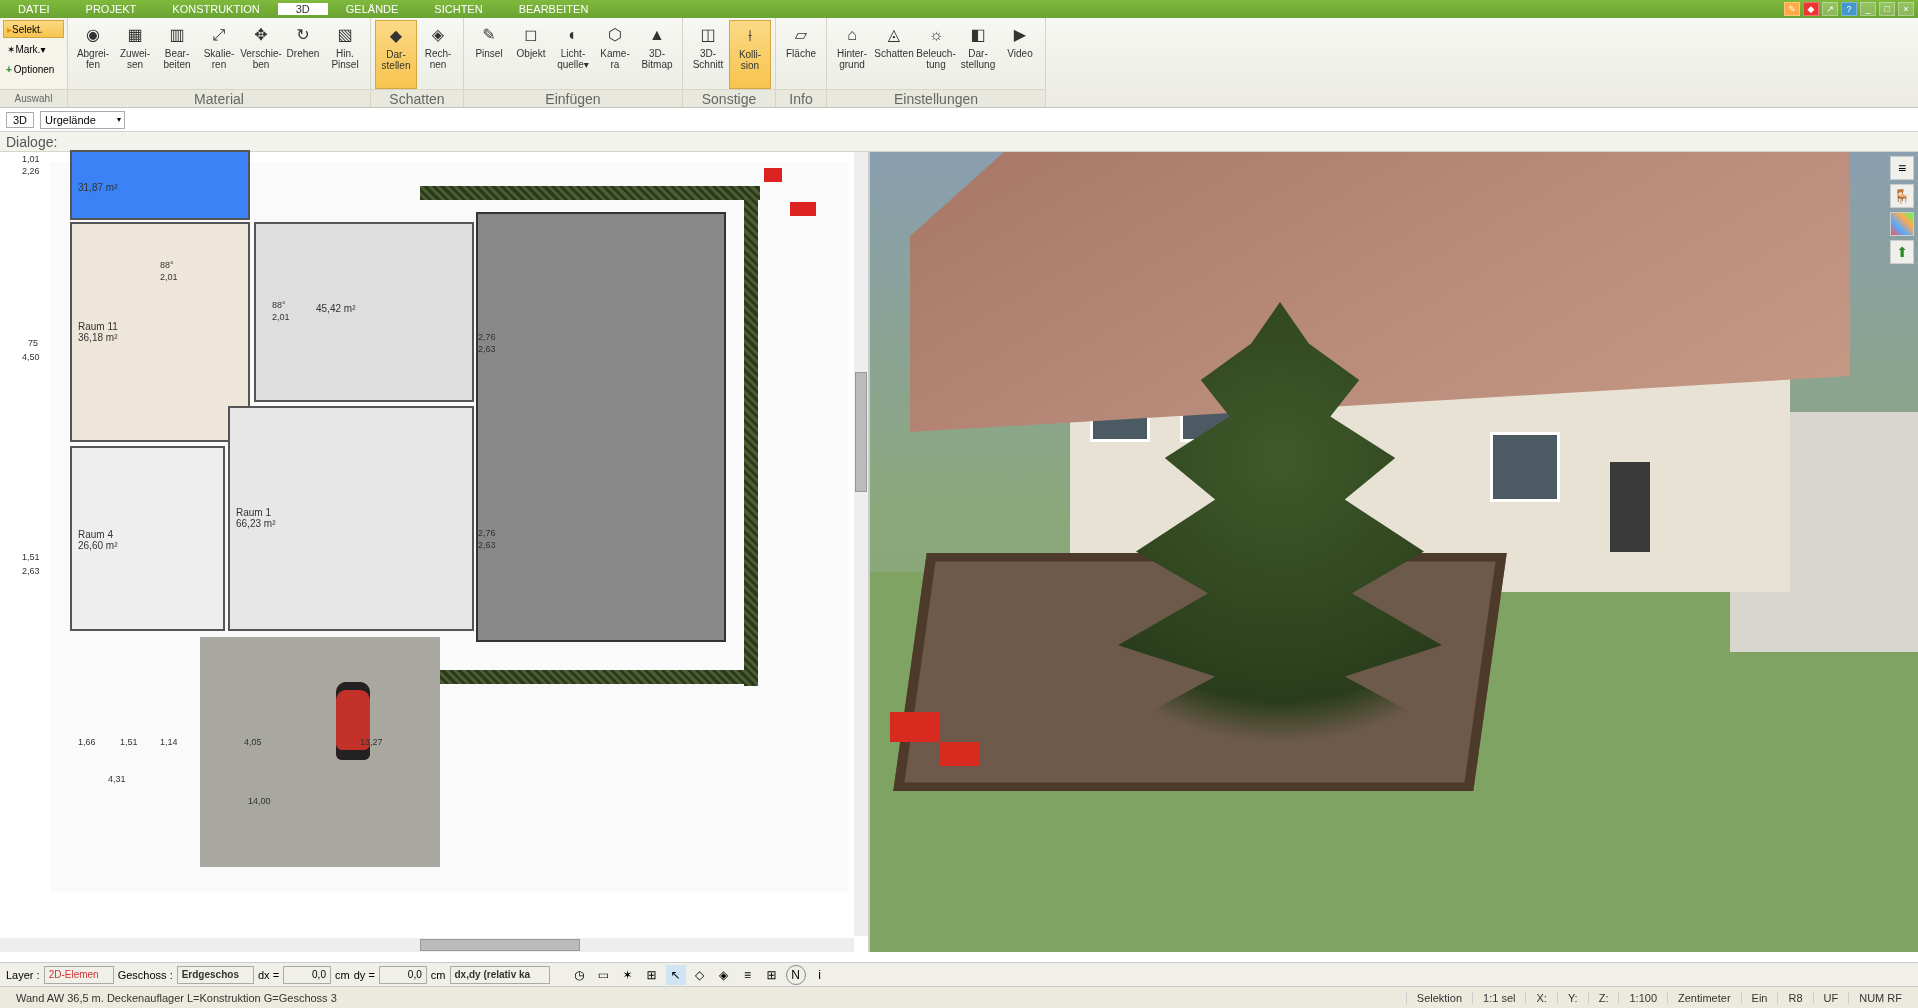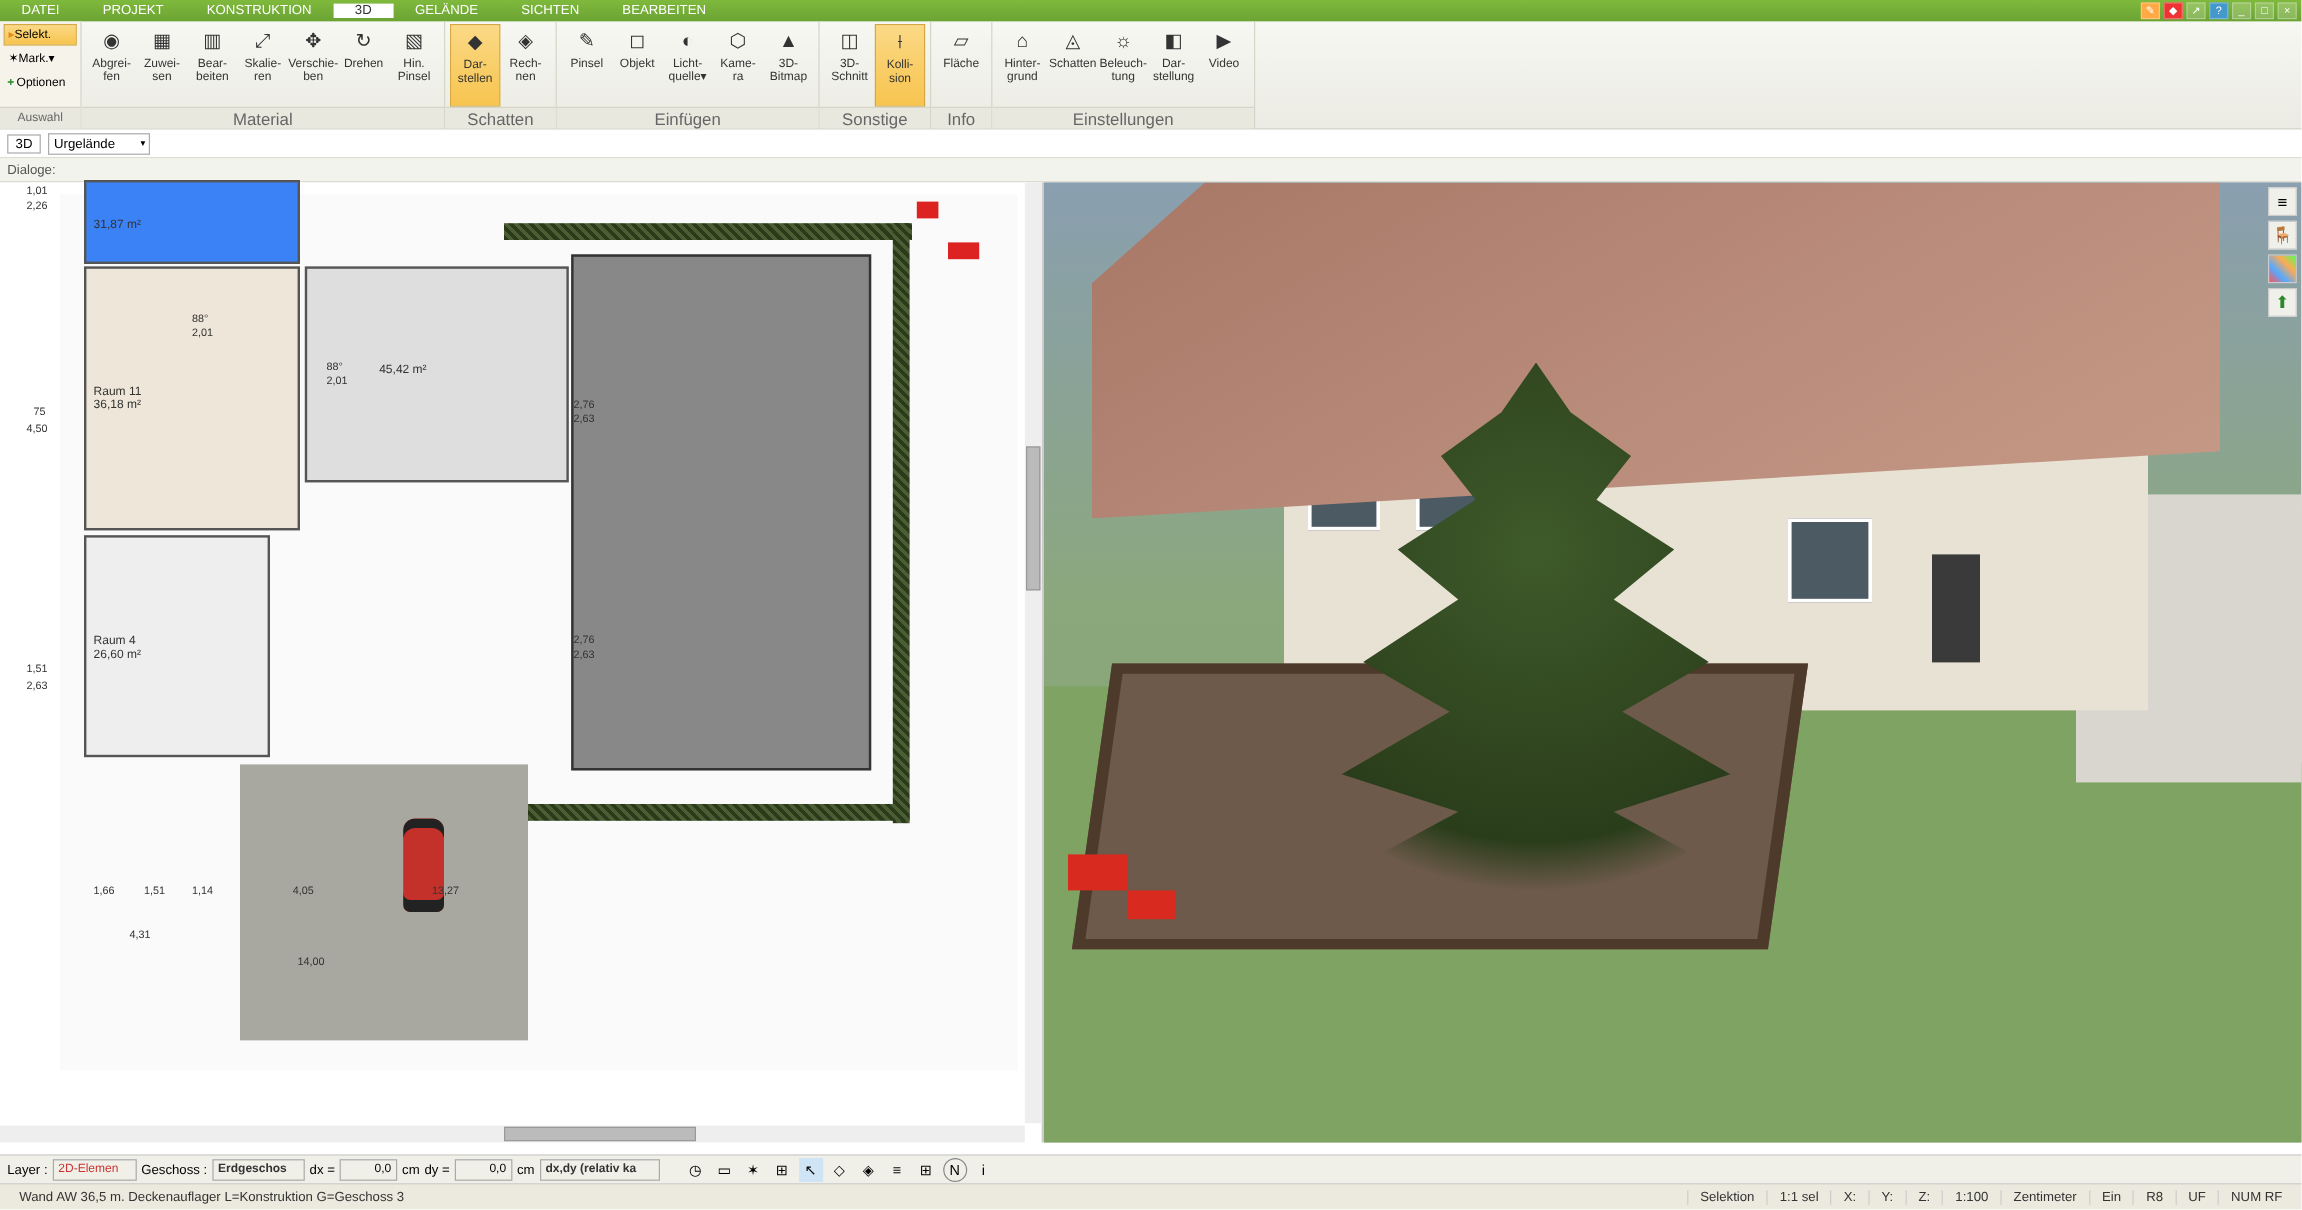--- a/index.html
+++ b/index.html
@@ -25,21 +25,21 @@
 .ribbon-group .grp-label { height: 18px; text-align: center; font-size: 14px; color: #666; background: #e8e8de; border-top: 1px solid #d5d5c8; line-height: 18px; }
 .tool-btn { width: 42px; display: flex; flex-direction: column; align-items: center; cursor: pointer; padding: 2px 0; font-size: 10px; color: #333; text-align: center; line-height: 11px; }
 .tool-btn.active { background: linear-gradient(#FBD986,#F7C44E); border: 1px solid #d4a840; }
 .tool-icon { width: 24px; height: 24px; margin-bottom: 2px; display: flex; align-items: center; justify-content: center; font-size: 16px; }
 
 
 .subbar { height: 24px; background: #fff; border-bottom: 1px solid #d5d5c8; display: flex; align-items: center; padding: 0 6px; font-size: 11px; }
 .subbar .dd { height: 18px; border: 1px solid #aaa; padding: 0 14px 0 4px; margin-left: 6px; font-size: 11px; display:inline-flex; align-items:center; position:relative; min-width:85px;}
 .subbar .dd::after{content:"▾"; position:absolute; right:3px; font-size:8px;}
 
-.dialoge-bar { height: 20px; background: #f3f3ed; border-bottom: 1px solid #d5d5c8; padding: 6px 6px; font-size: 11px; display: flex; align-items: center; color: #555; }
+.dialoge-bar { height: 20px; background: #f3f3ed; border-bottom: 1px solid #d5d5c8; padding: 6px 6px; font-size: 14px; display: flex; align-items: center; color: #555; }
 
 
 .workspace { position: absolute; top: 152px; left: 0; right: 0; height: 800px; display: flex; }
 .view2d { width: 870px; position: relative; background: #fff; border-right: 2px solid #ccc; }
 .view3d { flex: 1; position: relative; background: linear-gradient(#8a9fb0 0%, #8BA87C 45%, #7BA068 100%); }
 
 
 .plan-bg { position: absolute; inset: 10px 20px 60px 50px; background: #fafafa; }
 .room { position: absolute; border: 2px solid #555; background: #e3e3e3; font-size: 10px; }
 .room .rlabel { position: absolute; top: 45%; left: 6px; font-size: 10px; color: #333; }
@@ -261,20 +261,23 @@
         <div class="rlabel"><span>31,87 m²</span></div>
       </div>
       <div class="room" style="left:20px; top:60px; width:180px; height:220px; background:#eee6d8;">
         <div class="rlabel"><span>Raum 11</span><br><span>36,18 m²</span></div>
       </div>
       <div class="room" style="left:204px; top:60px; width:220px; height:180px; background:#dedede;">
         <div class="rlabel" style="left:60px;text-align:center;"><span>45,42 m²</span></div>
       </div>
       <div class="room" style="left:20px; top:284px; width:155px; height:185px; background:#eee;">
         <div class="rlabel"><span>Raum 4</span><br><span>26,60 m²</span></div>
+      </div>
+      <div class="room" style="left:178px; top:244px; width:246px; height:225px; background:#e7e7e7;">
+        <div class="rlabel"><span>Raum 1</span><br><span>66,23 m²</span></div>
       </div>
 
       <div class="terrace" style="left:426px; top:50px; width:250px; height:430px;"></div>
 
       <div class="hedge" style="left:370px; top:24px; width:340px; height:14px;"></div>
       <div class="hedge" style="left:694px; top:24px; width:14px; height:500px;"></div>
       <div class="hedge" style="left:370px; top:508px; width:338px; height:14px;"></div>
 
       <div class="drive" style="left:150px; top:475px; width:240px; height:230px;"></div>
       <div class="car" style="left:286px; top:520px;"></div>

